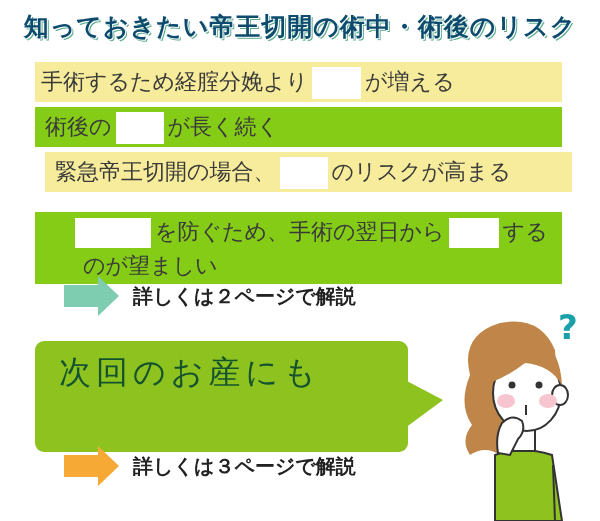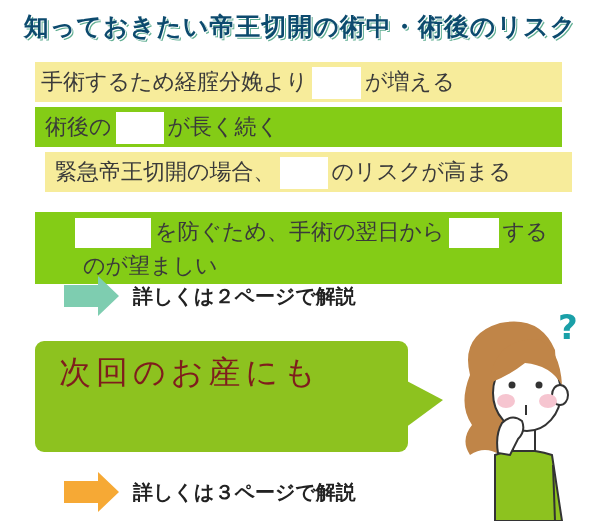--- a/index.html
+++ b/index.html
@@ -6,21 +6,21 @@
   body { width:600px; height:521px; position:relative; overflow:hidden; font-family:"DejaVu Sans", sans-serif; color:#333; }
   .title { position:absolute; left:0; top:10px; width:600px; text-align:center; font-size:25px; font-weight:bold; color:#0c4a6e;
     letter-spacing:1px; text-shadow: 1px 1px 0 #fff, 2px 2px 0 #5fae92, -1px -1px 0 #fff; white-space:nowrap; }
   .row { position:absolute; left:35px; width:527px; box-sizing:border-box; padding:0 10px; font-size:22px; line-height:40px; color:#3a3a3a; white-space:nowrap; }
   .dark { background:#f7ec9b; }
   .light { background:#84cc16; }
   .blank { display:inline-block; background:#ffffff; height:32px; vertical-align:middle; margin:0 4px; }
   .link { position:absolute; left:36px; font-size:20px; font-weight:bold; color:#222; display:flex; align-items:center;margin-left:28px; }
   .arrow { width:55px; height:40px; margin-right:14px; }
   .bubble { position:absolute; left:35px; top:341px; width:373px; height:111px; background:#8dc21f; border-radius:9px;
-    color:#7f1d1d; font-size:32px; line-height:46px; padding:8px 0 0 24px; box-sizing:border-box; letter-spacing:5px; }
+    color:#14532d; font-size:32px; line-height:46px; padding:8px 0 0 24px; box-sizing:border-box; letter-spacing:5px; }
   .tail { position:absolute; left:405px; top:380px; width:0; height:0; border-top:20px solid transparent; border-bottom:28px solid transparent; border-left:38px solid #8dc21f; }
   .woman { position:absolute; left:440px; top:305px; width:160px; height:216px; }
 </style>
 </head>
 <body>
 
 <div class="title">知っておきたい帝王切開の術中・術後のリスク</div>
 
 <div class="row dark" style="top:62px;padding-left:6px;">
   <span>手術するため経腟分娩より</span><span class="blank" style="width:49px;"></span><span>が増える</span>
@@ -71,18 +71,18 @@
   <circle cx="99" cy="80" r="3.5" fill="#333"></circle>
 
   <ellipse cx="66" cy="96" rx="9" ry="7" fill="#f6c5d0"></ellipse>
   <ellipse cx="108" cy="96" rx="9" ry="7" fill="#f6c5d0"></ellipse>
 
   <line x1="86" y1="100" x2="86" y2="110" stroke="#333" stroke-width="2"></line>
 
   <path d="M62,118 Q72,108 82,116 Q86,126 78,134 L70,150 L58,148 Q55,130 62,118 Z" fill="#fff" stroke="#333" stroke-width="2"></path>
 </svg>
 
-<div class="link" style="top:472px;">
+<div class="link" style="top:446px;">
   <svg class="arrow" viewBox="0 0 55 40">
     <polygon points="0,9 34,9 34,0 55,20 34,40 34,31 0,31" fill="#f6a935"></polygon>
   </svg>
   <span>詳しくは３ページで解説</span>
 </div>
 
 </body></html>

